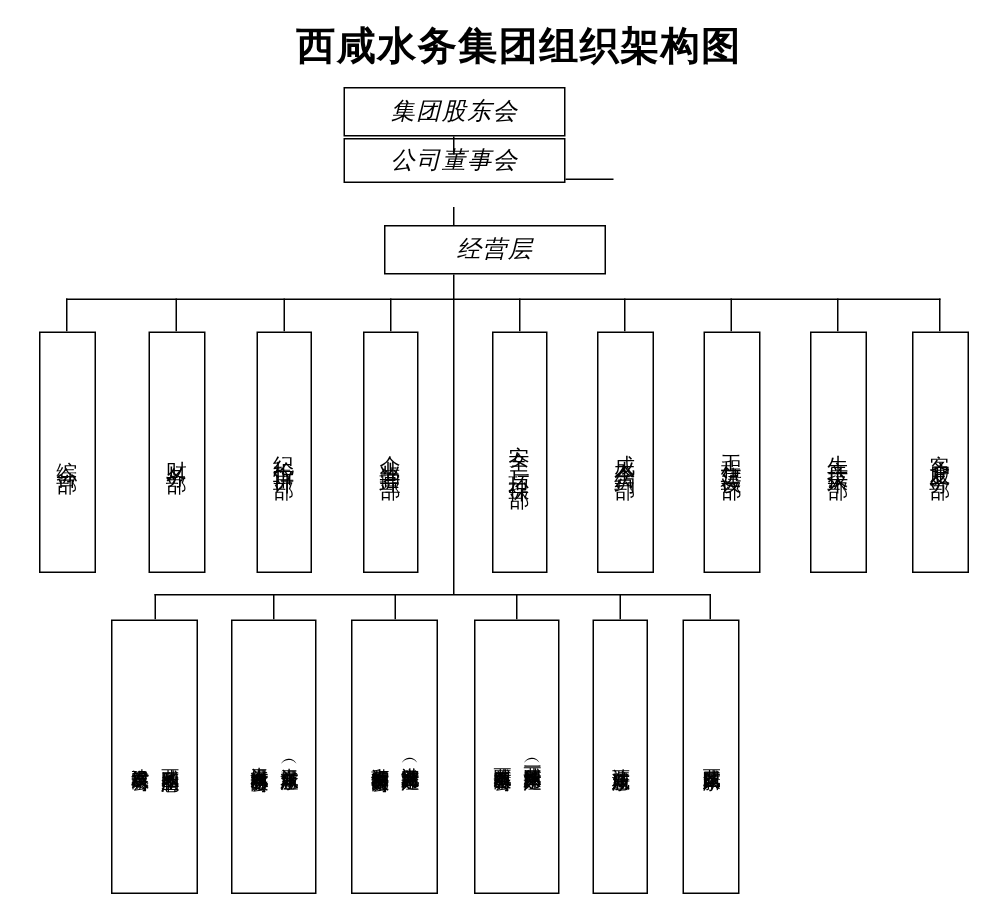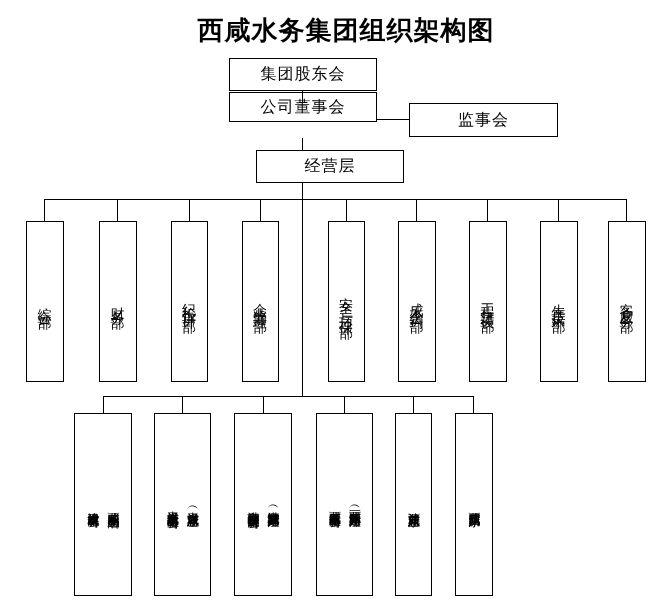--- a/index.html
+++ b/index.html
@@ -35,20 +35,21 @@
     background: #ffffff;
     box-sizing: border-box;
     display: flex;
     align-items: center;
     justify-content: center;
   }
   .hbox {
     font-size: 16px;
     letter-spacing: 1px;
     white-space: nowrap;
+    font-style: italic;
   }
   .vtext {
     writing-mode: vertical-rl;
     text-orientation: mixed;
     white-space: nowrap;
   }
   .dept .vtext {
     font-size: 14px;
     letter-spacing: 4px;
   }
@@ -111,21 +112,20 @@
 </style>
 </head>
 <body>
 
 <div id="stage">
 
   <div class="title">西咸水务集团组织架构图</div>
 
   <div class="box hbox" id="box-shareholders">集团股东会</div>
   <div class="box hbox" id="box-board">公司董事会</div>
-  <div class="box hbox" id="box-supervisory">监事会</div>
   <div class="box hbox" id="box-management">经营层</div>
 
   <div class="line" id="l-v1"></div>
   <div class="line" id="l-v2"></div>
   <div class="line" id="l-h1"></div>
   <div class="line" id="l-v3"></div>
   <div class="line" id="l-row1"></div>
   <div class="line" id="l-s0"></div>
   <div class="line" id="l-s1"></div>
   <div class="line" id="l-s2"></div>

